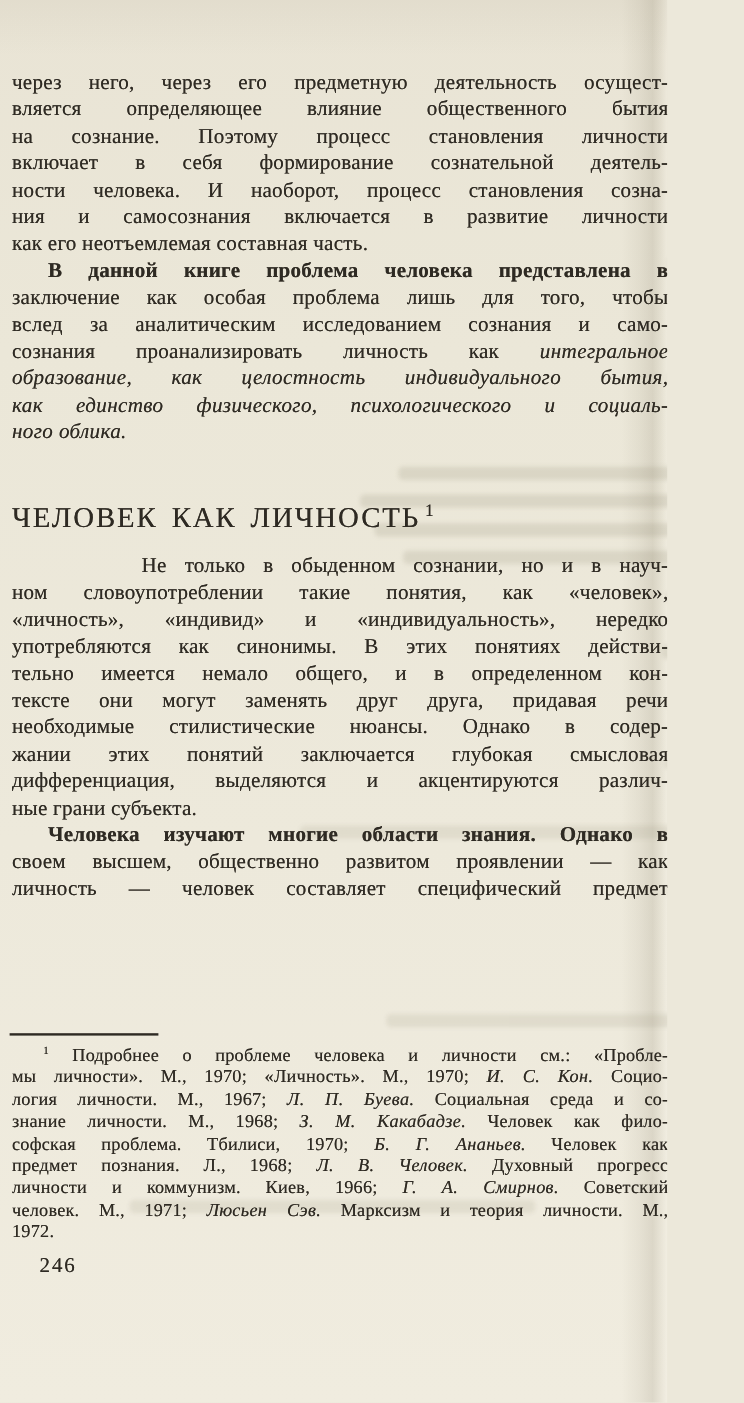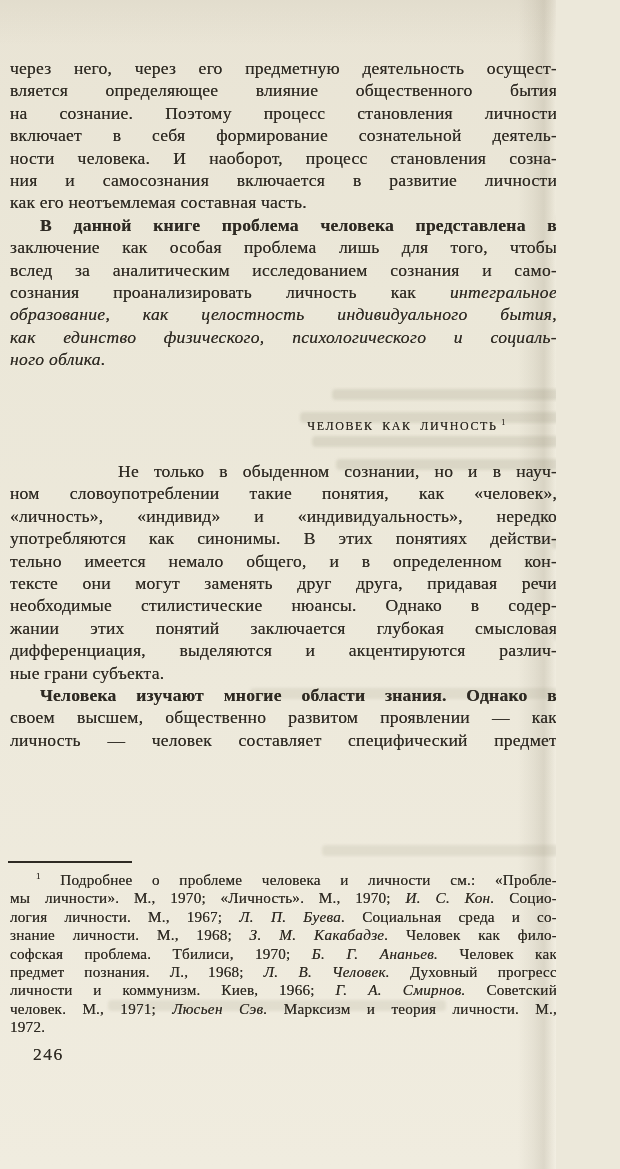--- a/index.html
+++ b/index.html
@@ -50,22 +50,22 @@
   }
   .ln.end { text-align-last: left; }
   .para.indent-sm > .ln:first-child { text-indent: 30px; font-weight: bold; }
   .para.indent-lg > .ln:first-child { text-indent: 108px; }
   i { letter-spacing: 0.3px; }
   sup { font-size: 60%; vertical-align: super; line-height: 0; }
 
   .heading {
     position: absolute; top: 419px; left: 10px; width: 547px;
     box-sizing: border-box; padding-right: 52px;
-    margin: 0; text-align: right;
-    font-size: 12px; font-weight: normal;
+    margin: 0; text-align: left;
+    font-size: 24px; font-weight: normal;
     letter-spacing: 1.6px; word-spacing: 4px;
     text-shadow: 0 0 0.55px rgba(44,39,31,0.8);
   }
   .heading sup { margin-left: 4px; letter-spacing: 0; }
 
   .rule {
     position: absolute; top: 861px; left: 8px; width: 124px; height: 2px;
     background: #2e2a23; border: none; margin: 0;
   }
 

